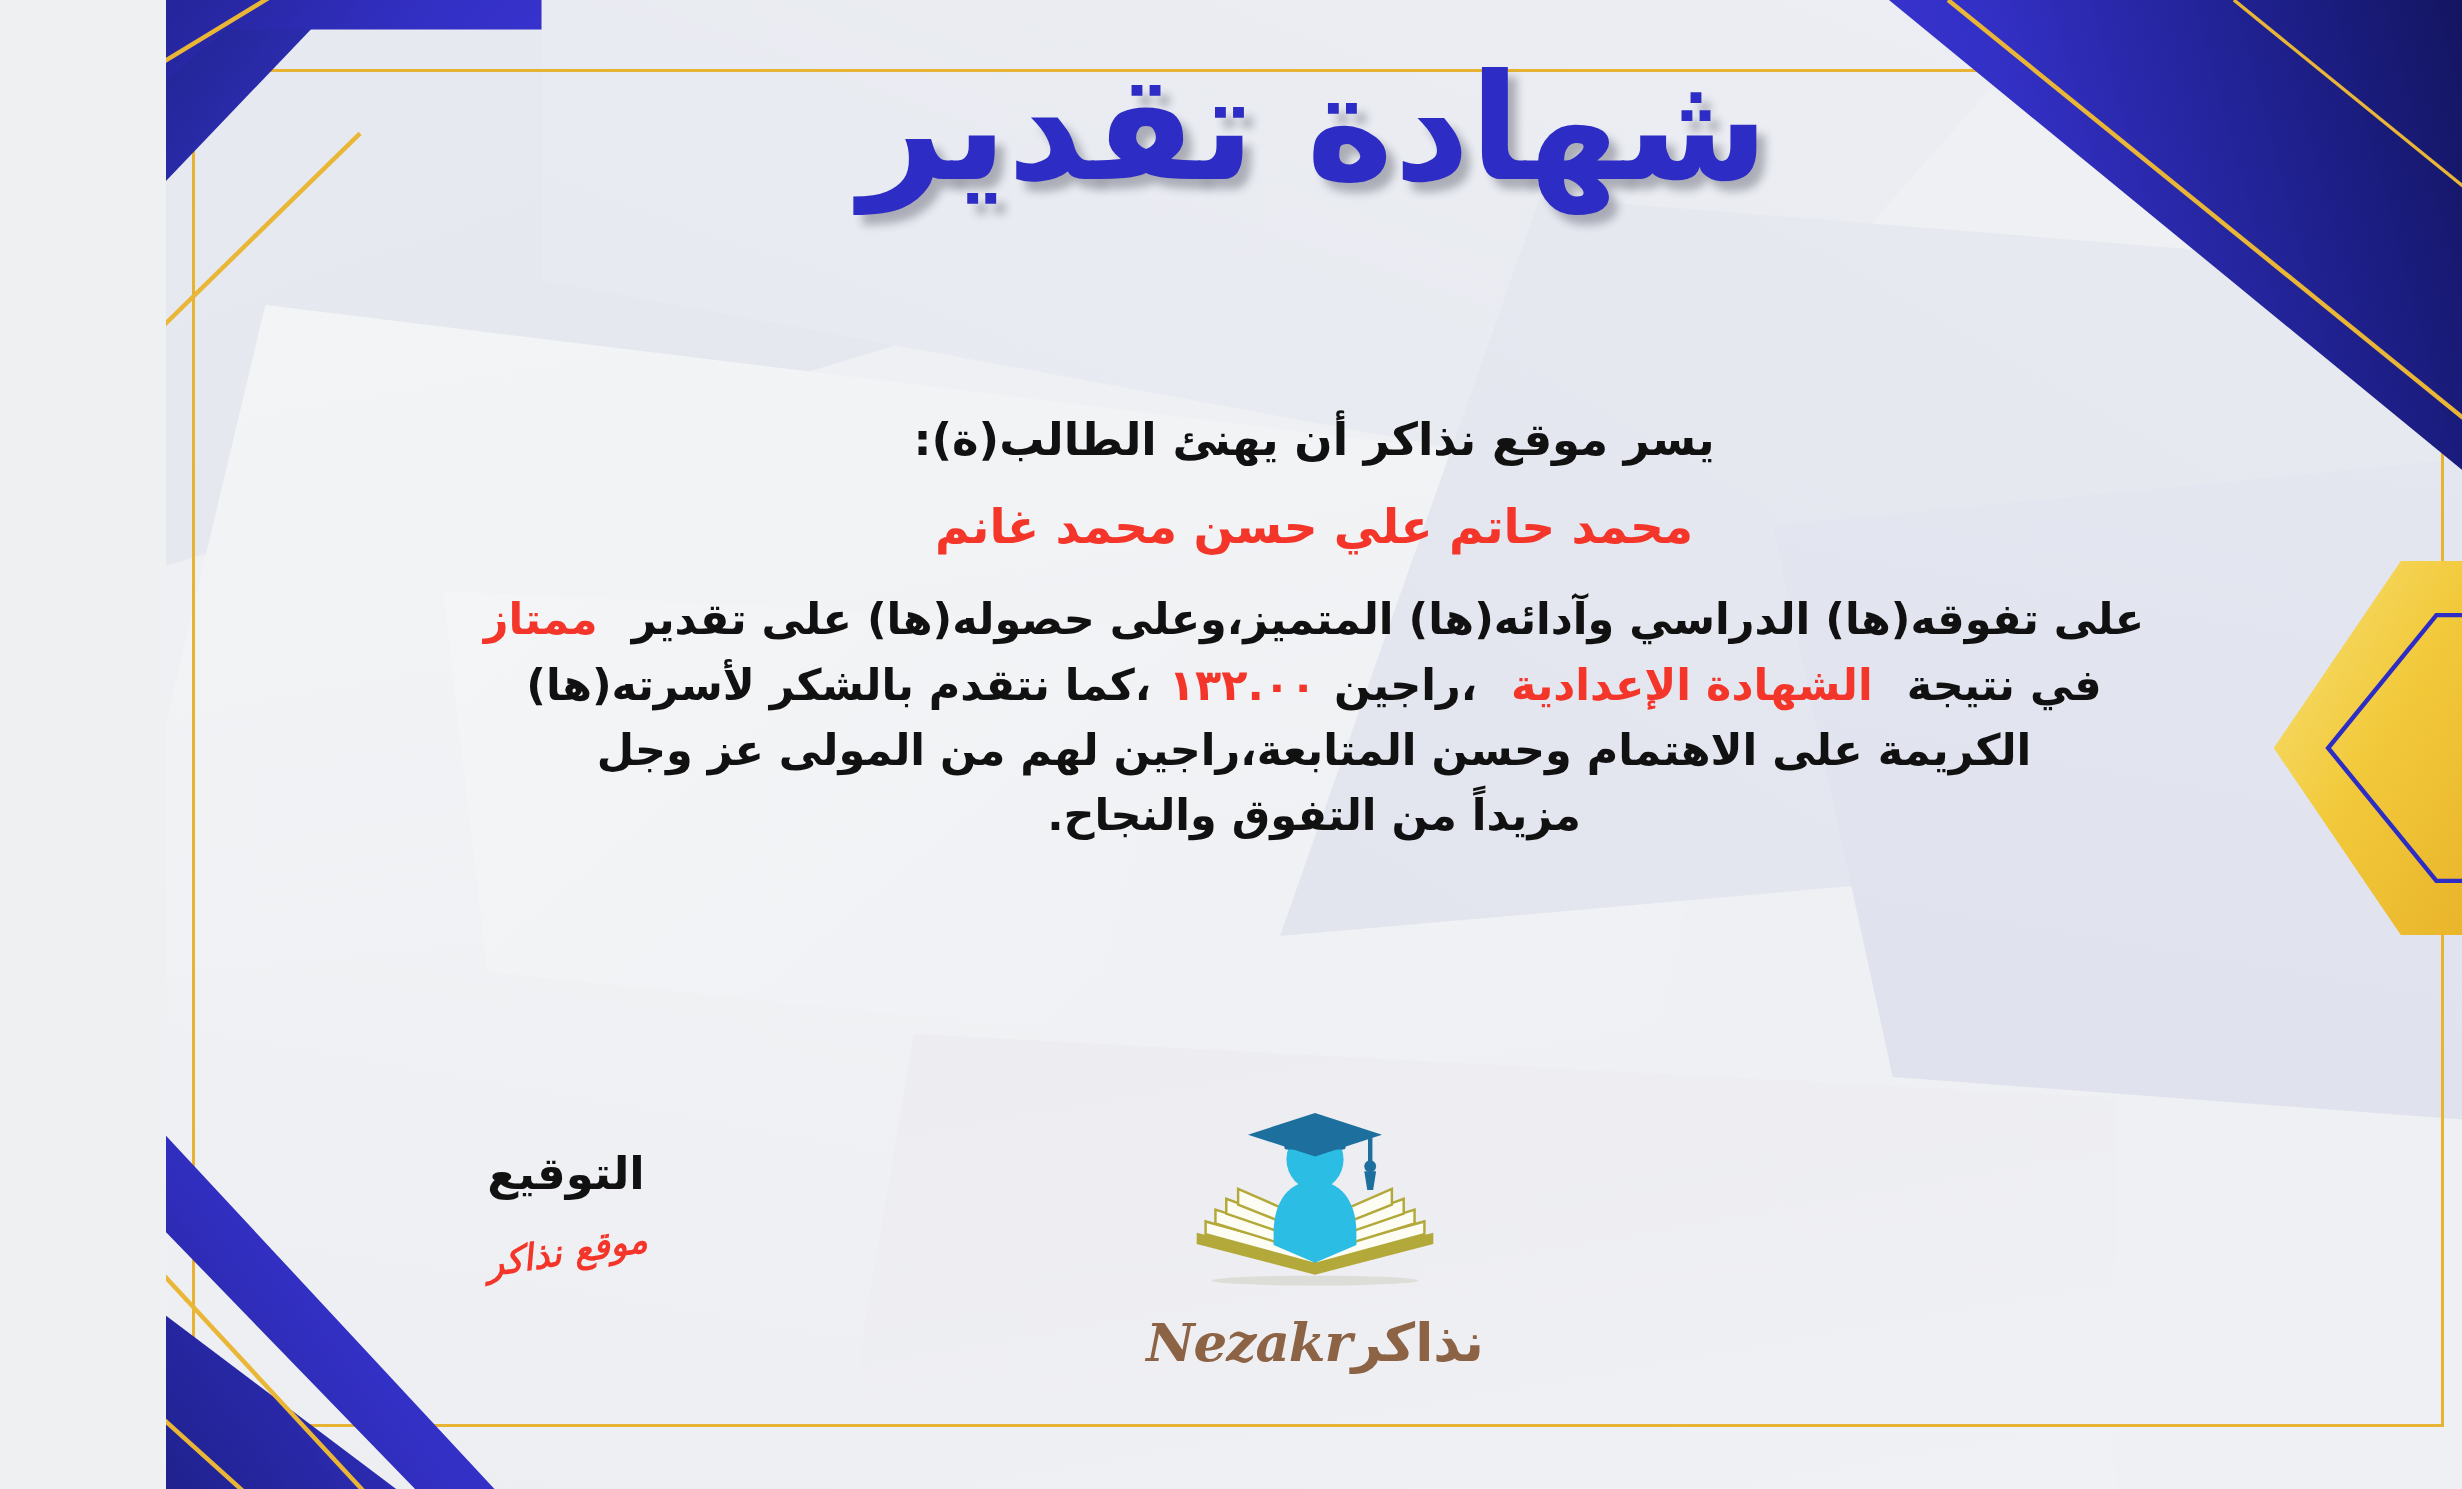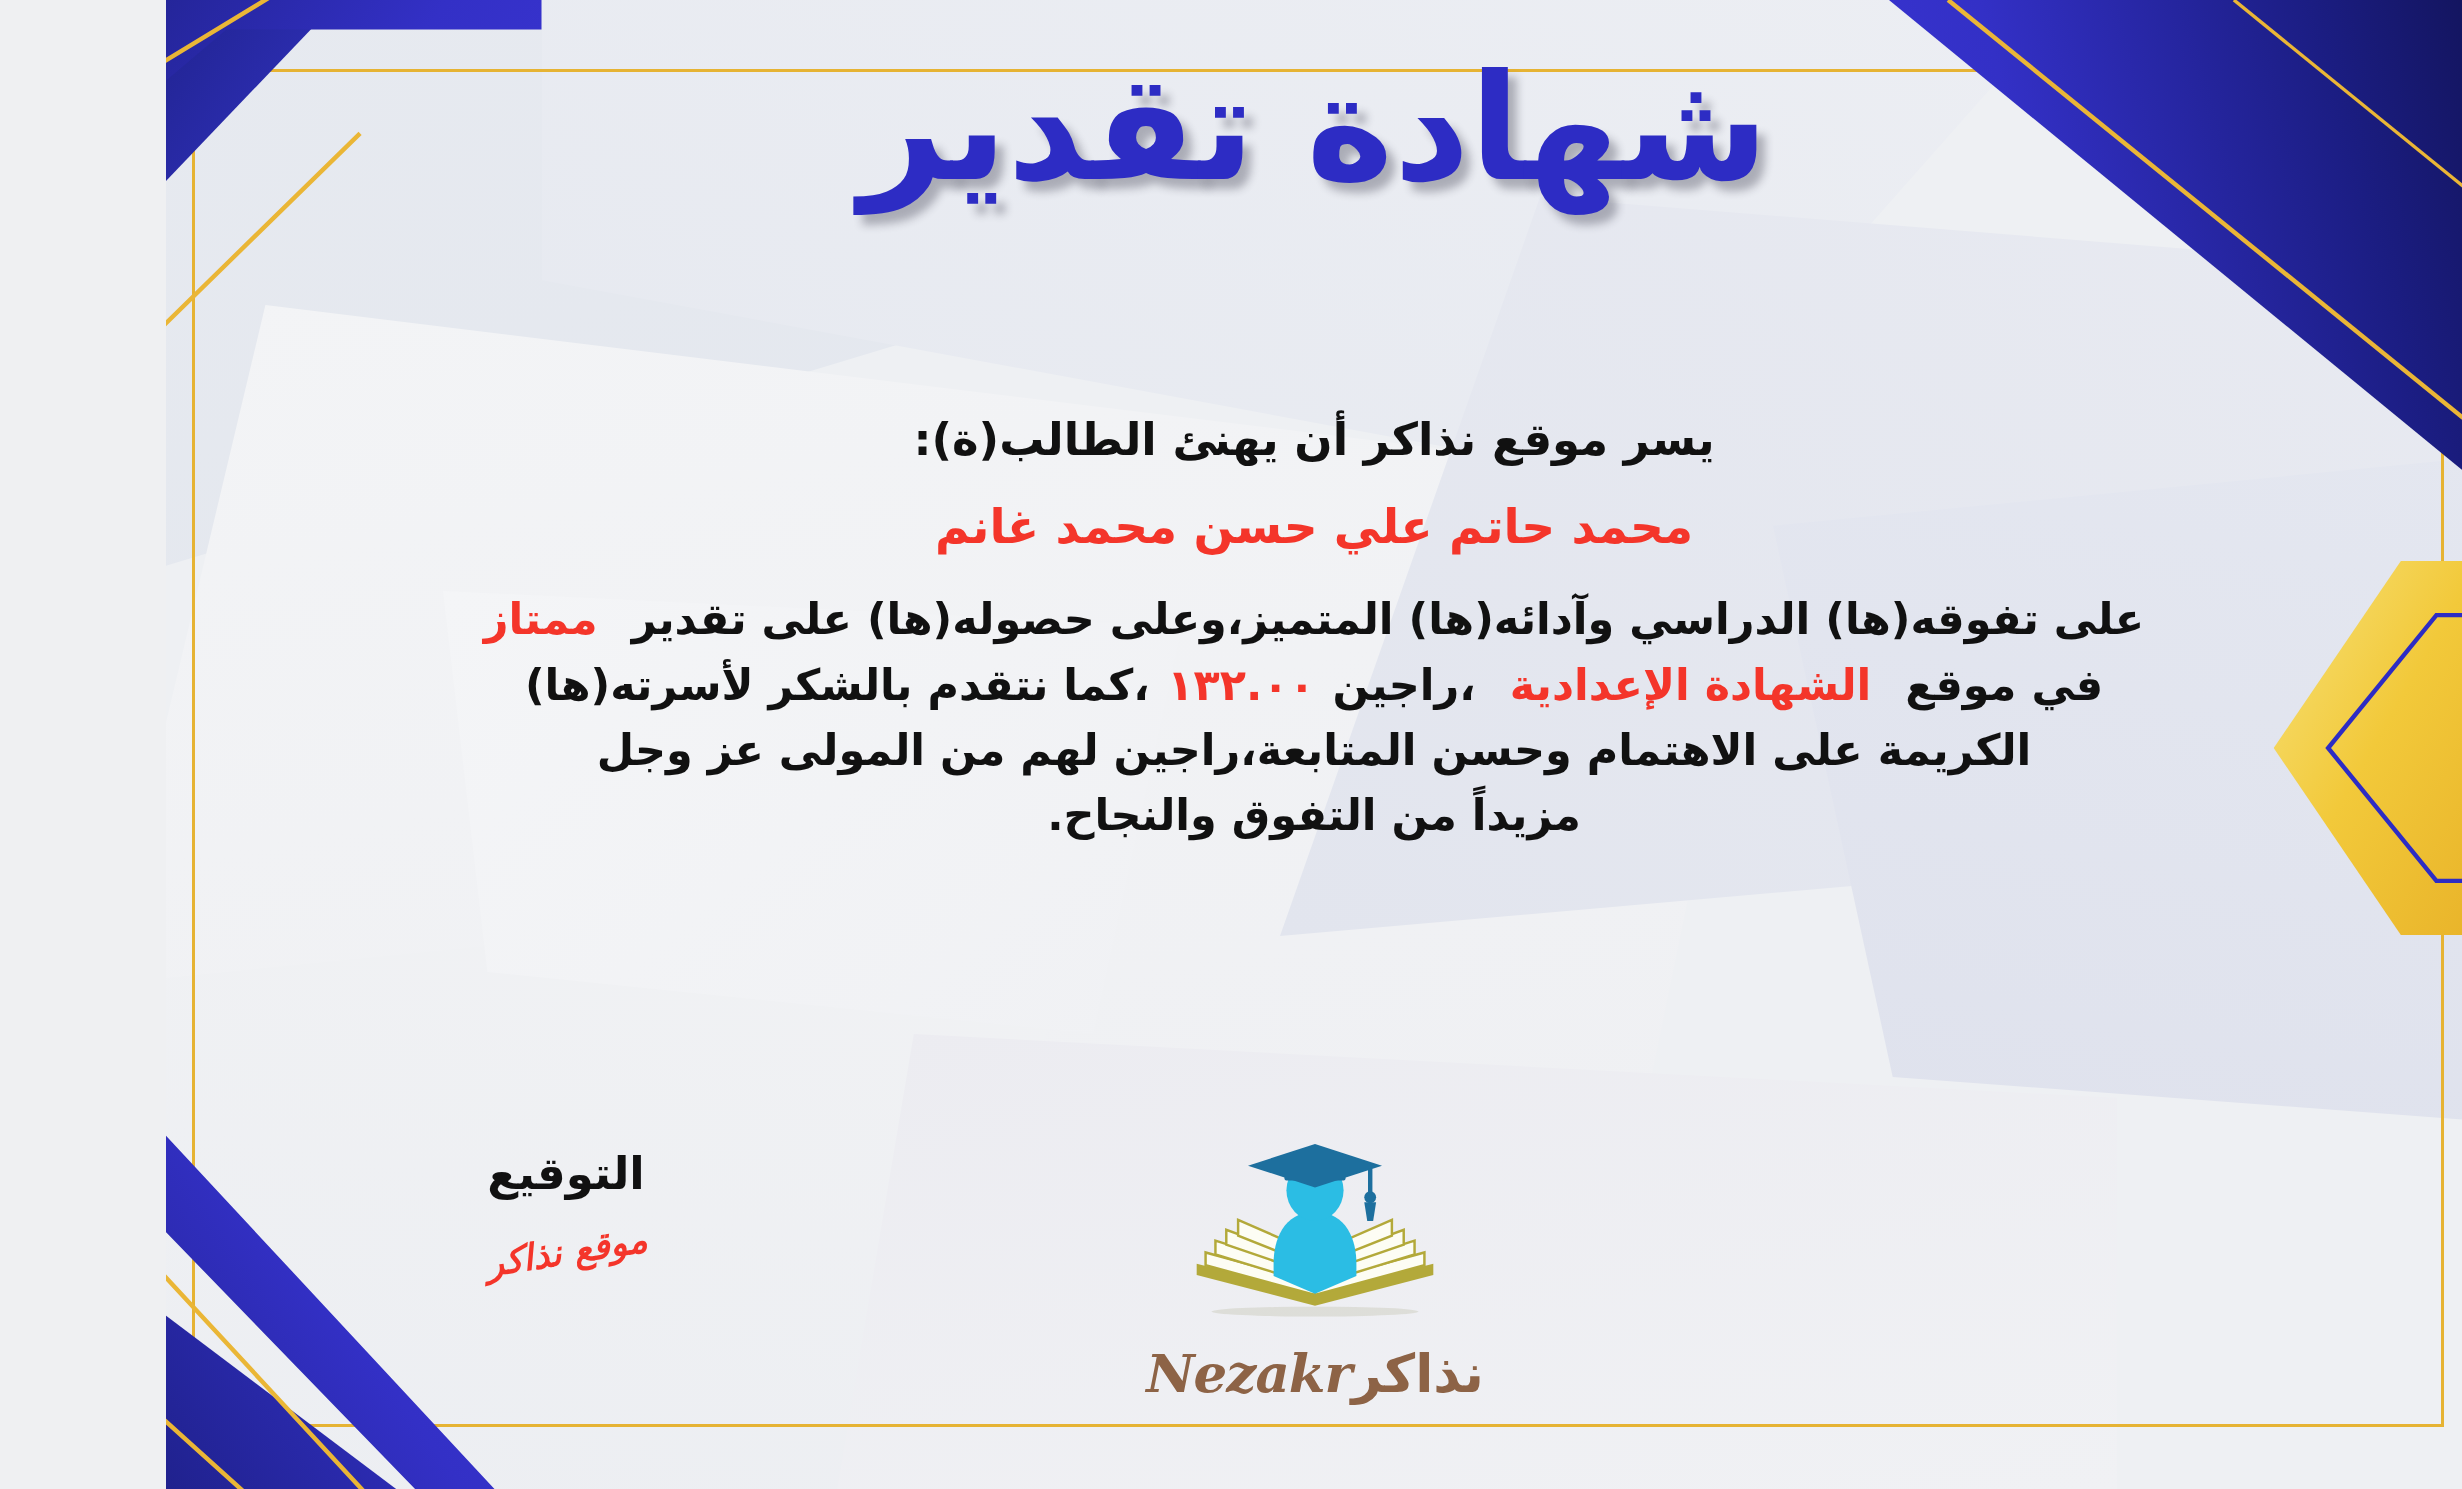--- a/index.html
+++ b/index.html
@@ -139,21 +139,21 @@
     font-size:36px;color:#f4352a;
     font-family:"DejaVu Serif","Liberation Serif",serif;
     font-style:italic;font-weight:700;
     transform:rotate(-9deg);
     display:inline-block;
     letter-spacing:1px;
   }
 
   
   .logo{
-    position:absolute;left:1128px;top:1143px;
+    position:absolute;left:1128px;top:1112px;
     width:374px;text-align:center;
   }
   .logo-mark{width:276px;height:212px;margin:0 auto;display:block;}
   .logo-word{
     margin-top:-12.8px;
     font-size:53px;font-weight:700;color:#8d6346;
     font-family:"DejaVu Sans","Liberation Sans",sans-serif;
     letter-spacing:-1px;direction:rtl;
     white-space:nowrap;
   }
@@ -220,21 +220,21 @@
 
       <div class="line greeting">يسر موقع نذاكر أن يهنئ الطالب(ة):</div>
 
       <div class="line student-name">محمد حاتم علي حسن محمد غانم</div>
 
       <div class="para">
         <div>
           <span>على تفوقه(ها) الدراسي وآدائه(ها) المتميز،وعلى حصوله(ها) على تقدير</span><span class="sp"></span><span class="hl">ممتاز</span>
         </div>
         <div>
-          <span>في موقع</span><span class="sp"></span><span class="hl">الشهادة الإعدادية</span><span class="sp"></span><span>،راجين</span><span class="sp-s"></span><span class="hl">١٣٢.٠٠</span><span class="sp-s"></span><span>،كما نتقدم بالشكر لأسرته(ها)</span>
+          <span>في نتيجة</span><span class="sp"></span><span class="hl">الشهادة الإعدادية</span><span class="sp"></span><span>،راجين</span><span class="sp-s"></span><span class="hl">١٣٢.٠٠</span><span class="sp-s"></span><span>،كما نتقدم بالشكر لأسرته(ها)</span>
         </div>
         <div>الكريمة على الاهتمام وحسن المتابعة،راجين لهم من المولى عز وجل</div>
         <div>مزيداً من التفوق والنجاح.</div>
       </div>
     </div>
 
     <div class="signature-area">
       <div class="sig-label">التوقيع</div>
       <div class="sig-mark">موقع نذاكر</div>
     </div>

